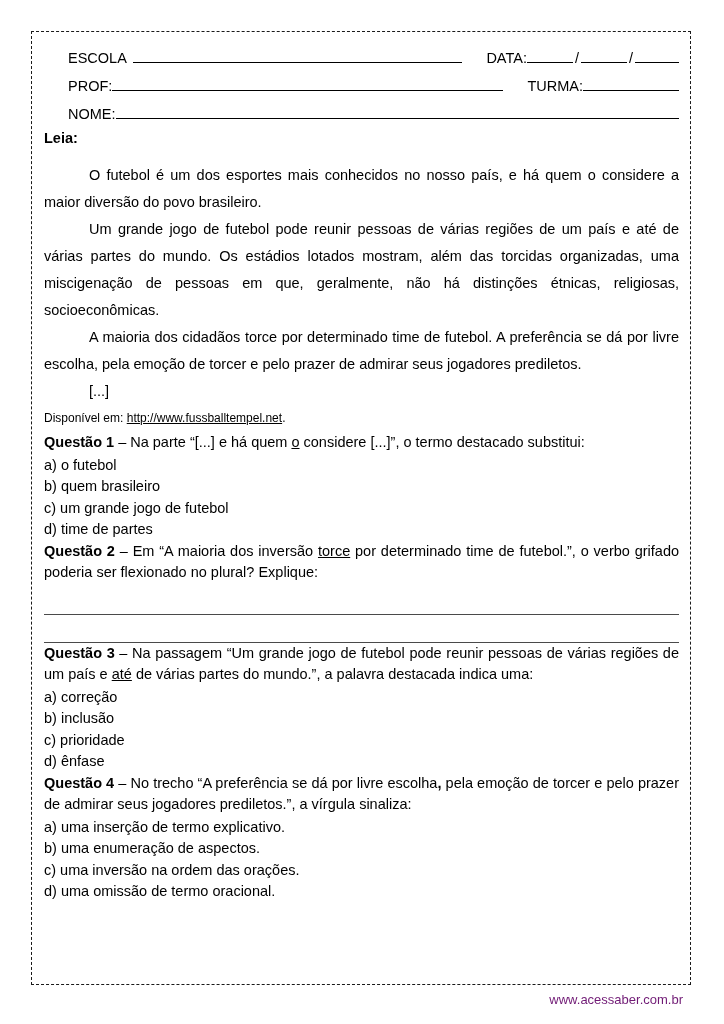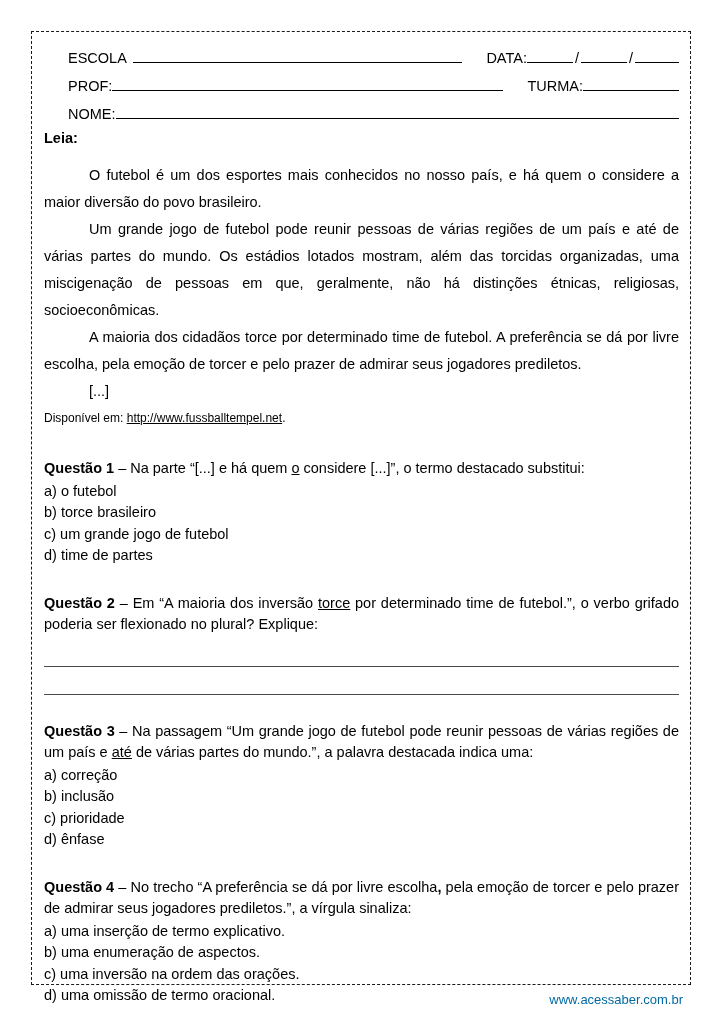--- a/index.html
+++ b/index.html
@@ -86,21 +86,21 @@
   .question {
     font-size: 14.5px;
     line-height: 21.5px;
     text-align: justify;
     margin: 0;
   }
   .q-label { font-weight: bold; }
   .question u { text-decoration: underline; }
   .question b.comma { font-weight: bold; }
 
-  .q-block { margin-top: 26px; }
+  .q-block { }
 
   .alt {
     font-size: 14.5px;
     line-height: 21.5px;
     margin: 0;
   }
   .alts { margin-top: 1px; }
 
   .answer-lines { margin-top: 9px; }
   .answer-line {
@@ -112,21 +112,21 @@
 
   
   .footer {
     position: absolute;
     left: 0;
     top: 992px;
     width: 724px;
     text-align: right;
     padding-right: 41px;
     font-size: 13px;
-    color: #0369a1;
+    color: #701a75;
   }
 </style>
 </head>
 <body>
 
 <div class="page">
 
   <div class="id-block">
 
     <div class="id-row">
@@ -163,21 +163,21 @@
   <p class="brackets">[...]</p>
 
   <div class="source">
     <span>Disponível em: </span><u>http://www.fussballtempel.net</u><span>.</span>
   </div>
 
   <div class="q-block">
     <p class="question"><span class="q-label">Questão 1</span><span> – </span><span>Na parte “[...] e há quem </span><u>o</u><span> considere [...]”, o termo destacado substitui:</span></p>
     <div class="alts">
       <p class="alt">a) o futebol</p>
-      <p class="alt">b) torce brasileiro</p>
+      <p class="alt">b) quem brasileiro</p>
       <p class="alt">c) um grande jogo de futebol</p>
       <p class="alt">d) time de partes</p>
     </div>
   </div>
 
   <div class="q-block">
     <p class="question"><span class="q-label">Questão 2</span><span> – </span><span>Em “A maioria dos inversão </span><u>torce</u><span> por determinado time de futebol.”, o verbo grifado poderia ser flexionado no plural? Explique:</span></p>
     <div class="answer-lines">
       <div class="answer-line"></div>
       <div class="answer-line"></div>

